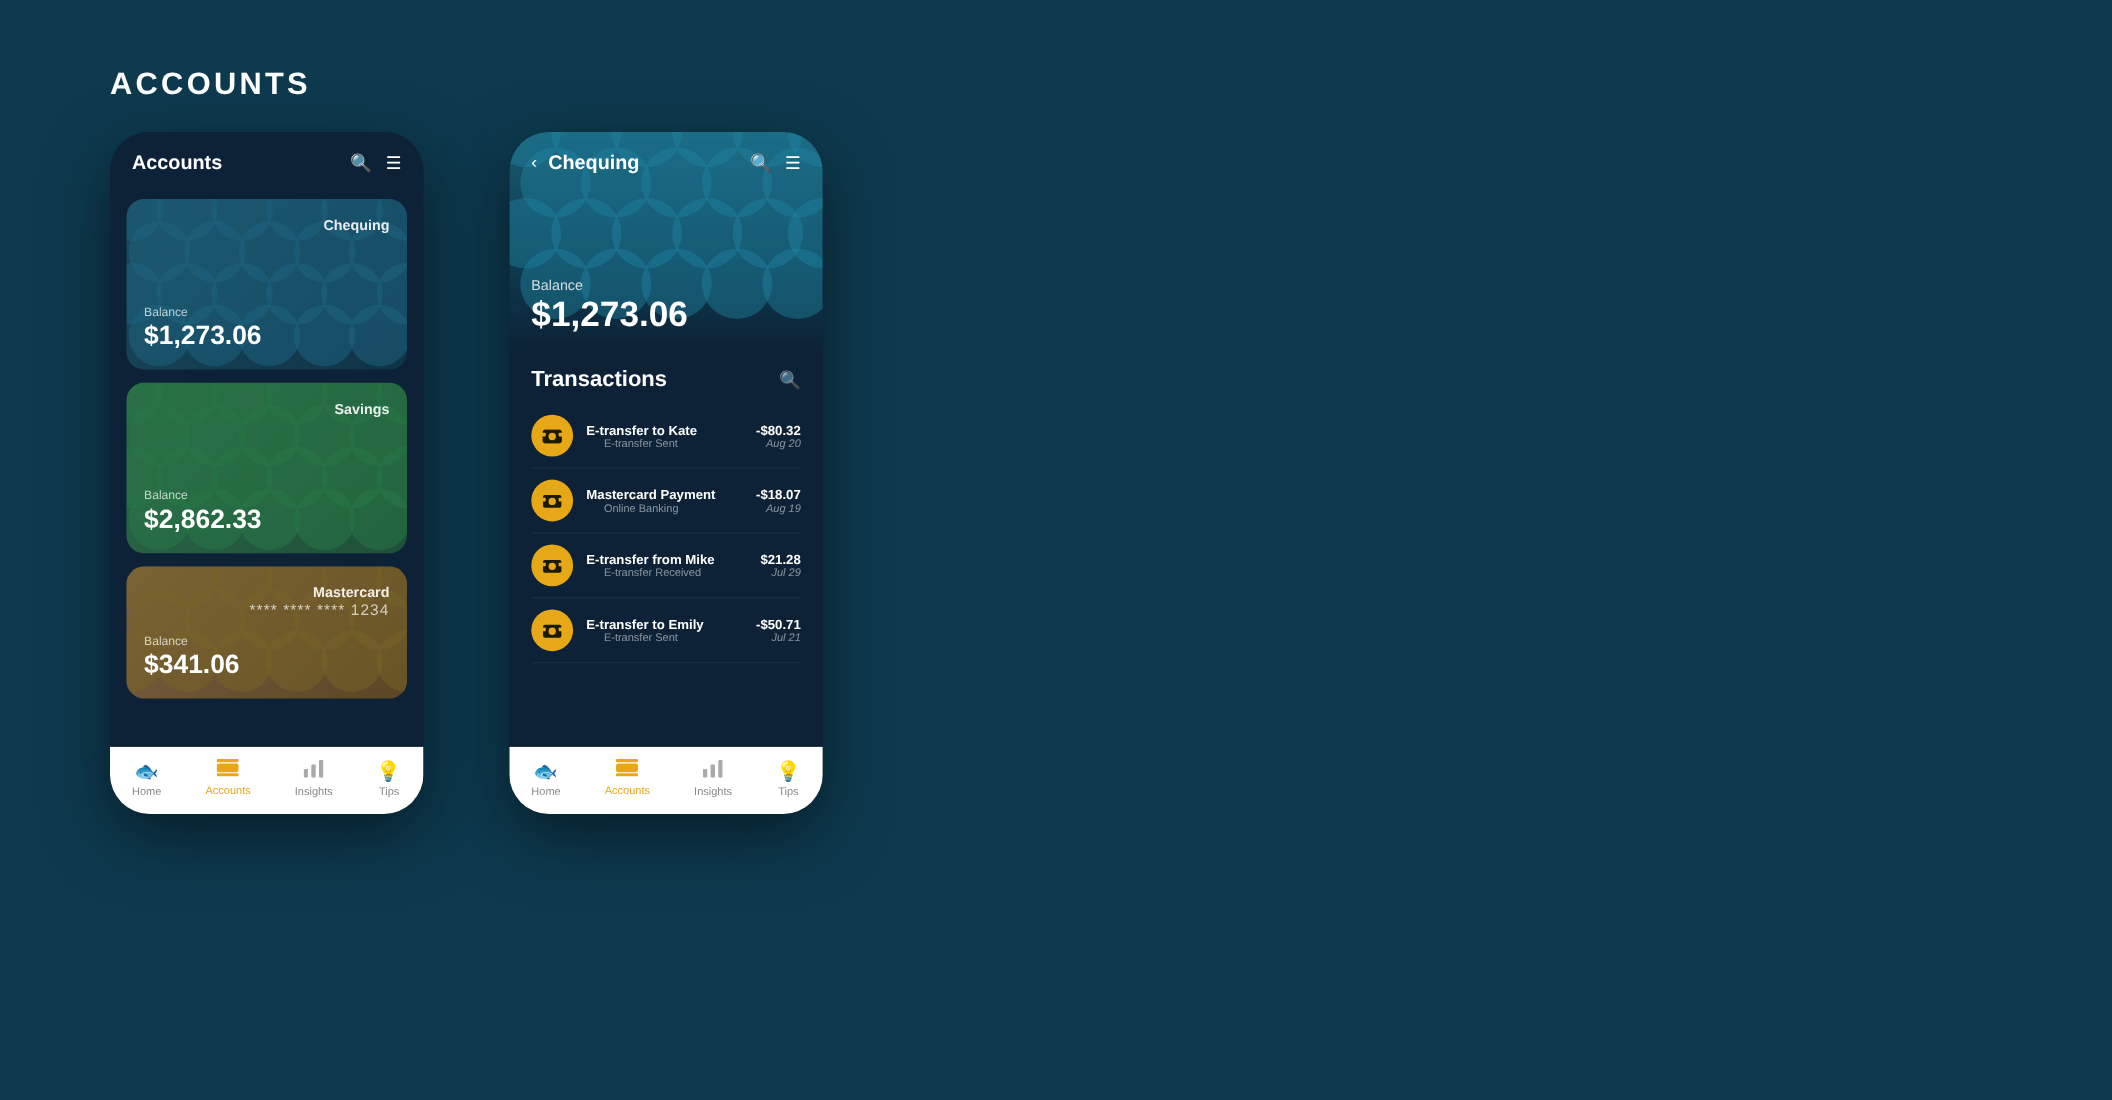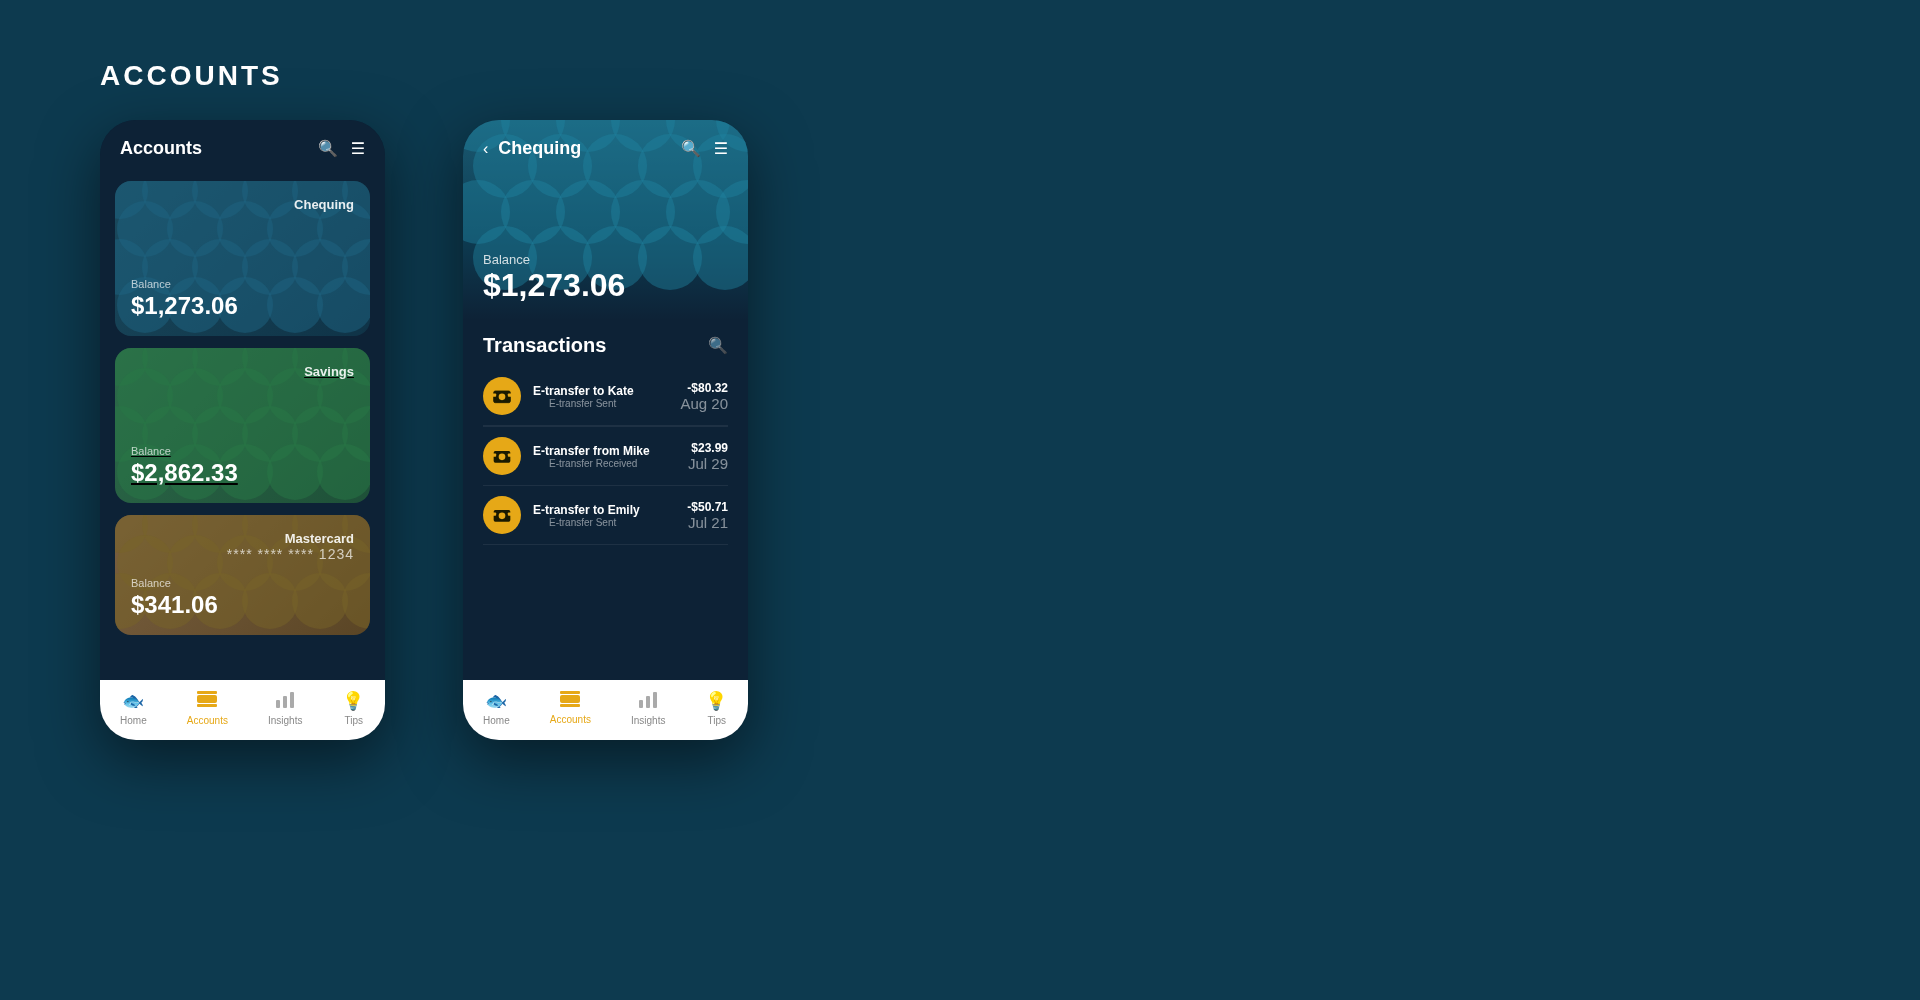--- a/index.html
+++ b/index.html
@@ -99,21 +99,20 @@
       height: 155px;
       flex-shrink: 0;
     }
 
     .card-chequing {
       background: linear-gradient(135deg, #1a4a5e 0%, #0f3347 100%);
     }
 
     .card-savings {
       background: linear-gradient(135deg, #2d6b4a 0%, #1e5038 100%);
-      text-decoration: underline;
     }
 
     .card-mastercard {
       background: linear-gradient(135deg, #7a6040 0%, #5a4525 100%);
     }
 
     .card-content {
       position: relative;
       z-index: 2;
       height: 100%;
@@ -263,21 +262,22 @@
     }
 
     .transaction-amount {
       color: white;
       font-size: 12px;
       font-weight: 600;
     }
 
     .transaction-date {
       color: rgba(255,255,255,0.5);
-      font-size: 15px;
+      font-size: 10px;
+      font-style: italic;
     }
 
     
     svg.scallops {
       width: 100%;
       height: 100%;
       position: absolute;
       top: 0; left: 0;
     }
 
@@ -523,52 +523,70 @@
         <div class="transaction-name">E-transfer to Kate</div>
         <div class="transaction-sub">E-transfer Sent</div>
       </div>
       <div class="transaction-amount-group">
         <div class="transaction-amount">-$80.32</div>
         <div class="transaction-date">Aug 20</div>
       </div>
     </div>
     <div class="tx-divider"></div>
 
-    <div class="tx-divider"></div>
-
     <div class="transaction-item">
       <div class="transaction-icon">
         <svg width="20" height="16" viewBox="0 0 24 18" fill="none">
             <rect x="2" y="3" width="20" height="14" rx="2" fill="#1a1a00"></rect>
             <circle cx="12" cy="10" r="4" fill="#e6a817"></circle>
             <rect x="0" y="6" width="5" height="4" rx="1" fill="#e6a817"></rect>
             <rect x="19" y="6" width="5" height="4" rx="1" fill="#e6a817"></rect>
           </svg>
       </div>
       <div class="transaction-info">
-        <div class="transaction-name">E-transfer from Mike</div>
-        <div class="transaction-sub">E-transfer Received</div>
+        <div class="transaction-name">Mastercard Payment</div>
+        <div class="transaction-sub">Online Banking</div>
       </div>
       <div class="transaction-amount-group">
-        <div class="transaction-amount">$23.99</div>
-        <div class="transaction-date">Jul 29</div>
+        <div class="transaction-amount">-$18.07</div>
+        <div class="transaction-date">Aug 19</div>
       </div>
     </div>
     <div class="tx-divider"></div>
 
     <div class="transaction-item">
       <div class="transaction-icon">
         <svg width="20" height="16" viewBox="0 0 24 18" fill="none">
             <rect x="2" y="3" width="20" height="14" rx="2" fill="#1a1a00"></rect>
             <circle cx="12" cy="10" r="4" fill="#e6a817"></circle>
             <rect x="0" y="6" width="5" height="4" rx="1" fill="#e6a817"></rect>
             <rect x="19" y="6" width="5" height="4" rx="1" fill="#e6a817"></rect>
           </svg>
       </div>
       <div class="transaction-info">
+        <div class="transaction-name">E-transfer from Mike</div>
+        <div class="transaction-sub">E-transfer Received</div>
+      </div>
+      <div class="transaction-amount-group">
+        <div class="transaction-amount">$21.28</div>
+        <div class="transaction-date">Jul 29</div>
+      </div>
+    </div>
+    <div class="tx-divider"></div>
+
+    <div class="transaction-item">
+      <div class="transaction-icon">
+        <svg width="20" height="16" viewBox="0 0 24 18" fill="none">
+            <rect x="2" y="3" width="20" height="14" rx="2" fill="#1a1a00"></rect>
+            <circle cx="12" cy="10" r="4" fill="#e6a817"></circle>
+            <rect x="0" y="6" width="5" height="4" rx="1" fill="#e6a817"></rect>
+            <rect x="19" y="6" width="5" height="4" rx="1" fill="#e6a817"></rect>
+          </svg>
+      </div>
+      <div class="transaction-info">
         <div class="transaction-name">E-transfer to Emily</div>
         <div class="transaction-sub">E-transfer Sent</div>
       </div>
       <div class="transaction-amount-group">
         <div class="transaction-amount">-$50.71</div>
         <div class="transaction-date">Jul 21</div>
       </div>
     </div>
     <div class="tx-divider"></div>
 

